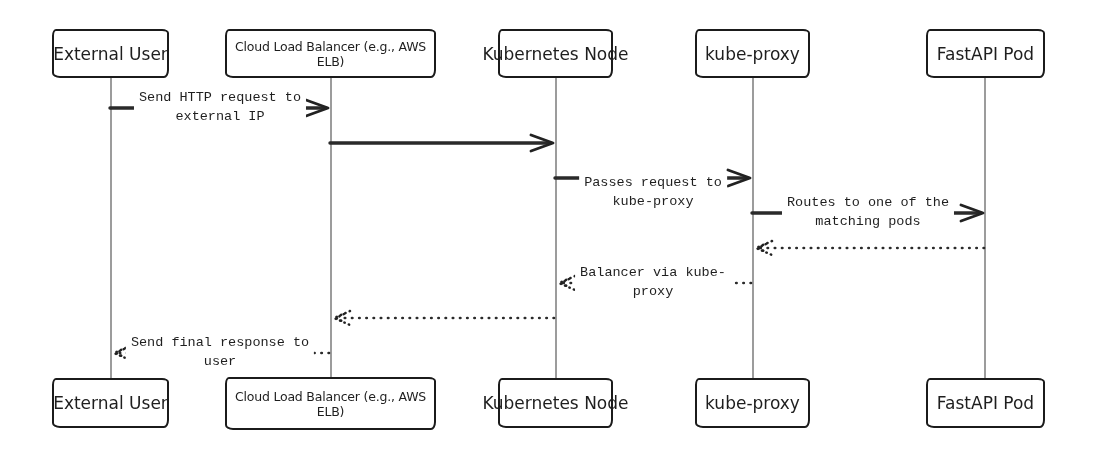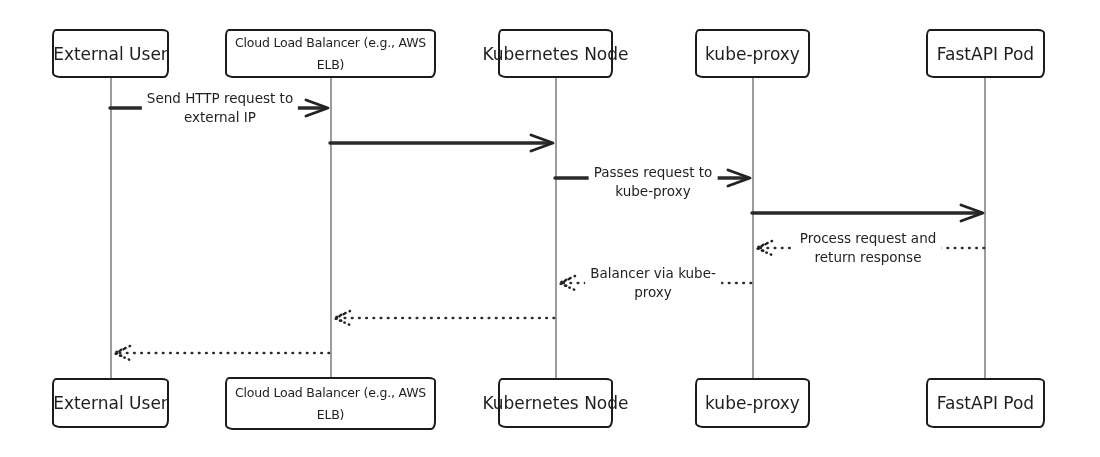--- a/index.html
+++ b/index.html
@@ -28,37 +28,38 @@
     display: flex;
     align-items: center;
     justify-content: center;
     text-align: center;
     font-size: 17px;
     line-height: 18px;
     white-space: pre;
     z-index: 3;
     box-sizing: border-box;
   }
-  .actor.two-line { font-size: 12.5px; letter-spacing: -0.2px; line-height: 22px; }
+  .actor.two-line { font-size: 12.5px; letter-spacing: -0.2px; line-height: 15px; }
   .msg-svg { position: absolute; overflow: visible; z-index: 1; }
   .sline { stroke: #2a2a2a; stroke-width: 3.4; stroke-linecap: round; }
   .shead { stroke: #222222; stroke-width: 2.9; fill: none; stroke-linecap: round; stroke-linejoin: round; }
   .dline { stroke: #2a2a2a; stroke-width: 2.7; stroke-linecap: round; stroke-dasharray: 0.4 6.8; }
   .dhead { stroke: #222222; stroke-width: 2.5; fill: none; stroke-linecap: round; stroke-linejoin: round; stroke-dasharray: 0.4 4.4; }
   .msg-label {
     position: absolute;
     transform: translate(-50%, -50%);
     background: #ffffff;
     padding: 0 5px;
     text-align: center;
     font-size: 13.5px;
     line-height: 18.5px;
     white-space: pre;
     z-index: 2;
     color: #1f1f1f;
+    font-family: Liberation Mono, monospace;
   }
 </style>
 </head>
 <body>
 
 <div class="canvas">
 
   <div class="lifeline" style="left:110px"></div>
   <div class="lifeline" style="left:330px"></div>
   <div class="lifeline" style="left:555px"></div>
@@ -74,55 +75,57 @@
 
   <svg class="msg-svg" style="left:330px; top:128px" width="225" height="30">
     <line class="sline" x1="0" y1="15" x2="220" y2="15"></line>
     <path class="shead" d="M201 7 L223 15 L201 23"></path>
   </svg>
 
   <svg class="msg-svg" style="left:555px; top:163px" width="197" height="30">
     <line class="sline" x1="0" y1="15" x2="192" y2="15"></line>
     <path class="shead" d="M173 7 L195 15 L173 23"></path>
   </svg>
-  <div class="msg-label" style="left:653px; top:181px">Passes request to
+  <div class="msg-label" style="left:653px; top:192px">Passes request to
 kube-proxy</div>
 
   <svg class="msg-svg" style="left:752px; top:198px" width="233" height="30">
     <line class="sline" x1="0" y1="15" x2="228" y2="15"></line>
     <path class="shead" d="M209 7 L231 15 L209 23"></path>
   </svg>
+  <div class="msg-label" style="left:868px; top:212px">Routes to one of the
+matching pods</div>
 
   <svg class="msg-svg" style="left:752px; top:233px" width="233" height="30">
     <line class="dline" x1="232" y1="15" x2="8" y2="15"></line>
     <path class="dhead" d="M20 8 L4 15 L20 22"></path>
     <path class="dhead" d="M14 11 L6 15 L14 19"></path>
   </svg>
-  <div class="msg-label" style="left:868px; top:247px">Process request and
-return response</div>
 
   <svg class="msg-svg" style="left:555px; top:268px" width="197" height="30">
     <line class="dline" x1="196" y1="15" x2="8" y2="15"></line>
     <path class="dhead" d="M20 8 L4 15 L20 22"></path>
     <path class="dhead" d="M14 11 L6 15 L14 19"></path>
   </svg>
   <div class="msg-label" style="left:653px; top:282px">Balancer via kube-
 proxy</div>
 
   <svg class="msg-svg" style="left:330px; top:303px" width="225" height="30">
     <line class="dline" x1="224" y1="15" x2="8" y2="15"></line>
     <path class="dhead" d="M20 8 L4 15 L20 22"></path>
     <path class="dhead" d="M14 11 L6 15 L14 19"></path>
   </svg>
 
   <svg class="msg-svg" style="left:110px; top:338px" width="220" height="30">
     <line class="dline" x1="219" y1="15" x2="8" y2="15"></line>
     <path class="dhead" d="M20 8 L4 15 L20 22"></path>
     <path class="dhead" d="M14 11 L6 15 L14 19"></path>
   </svg>
+  <div class="msg-label" style="left:220px; top:352px">Send final response to
+user</div>
 
   <div class="actor" style="left:52px; top:29px; width:117px">
     <span>External User</span>
   </div>
   <div class="actor two-line" style="left:225px; top:29px; width:211px">
     <span>Cloud Load Balancer (e.g., AWS
 ELB)</span>
   </div>
   <div class="actor" style="left:498px; top:29px; width:115px">
     <span>Kubernetes Node</span>

